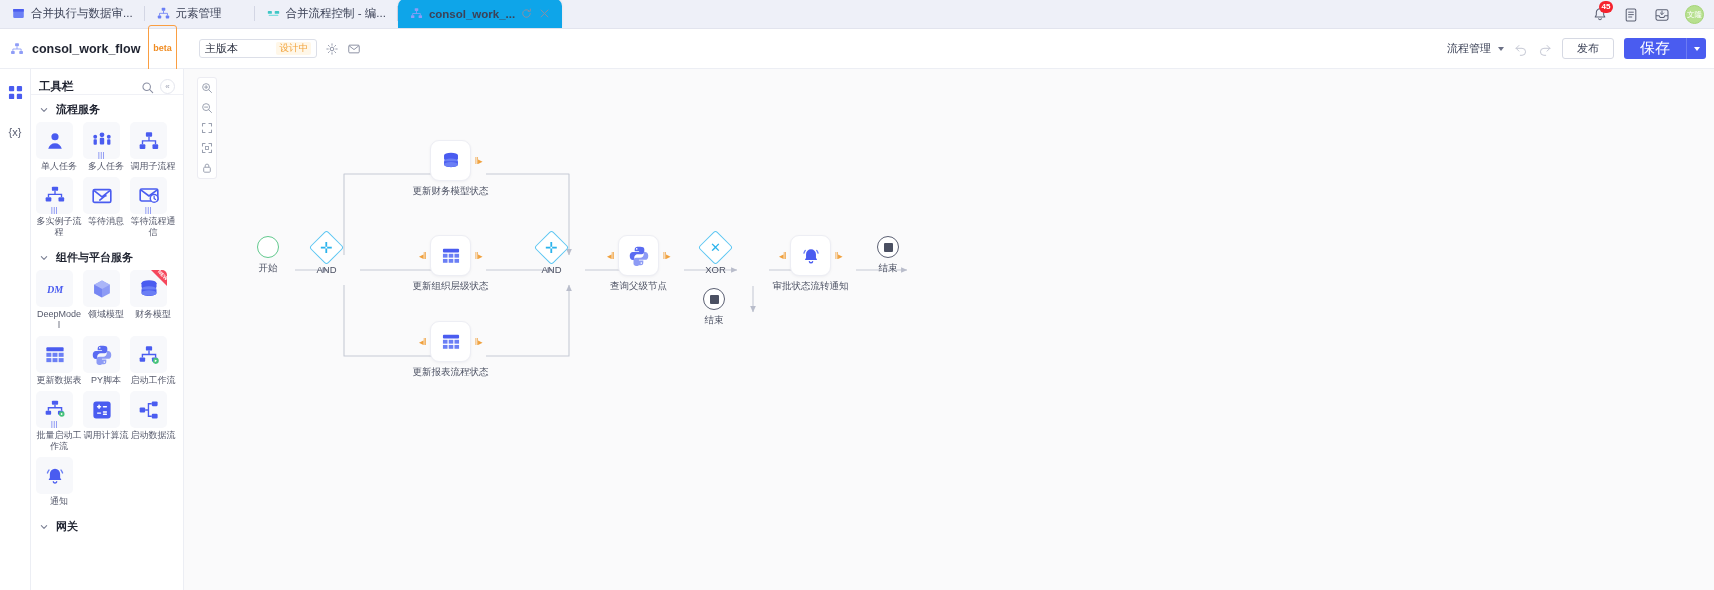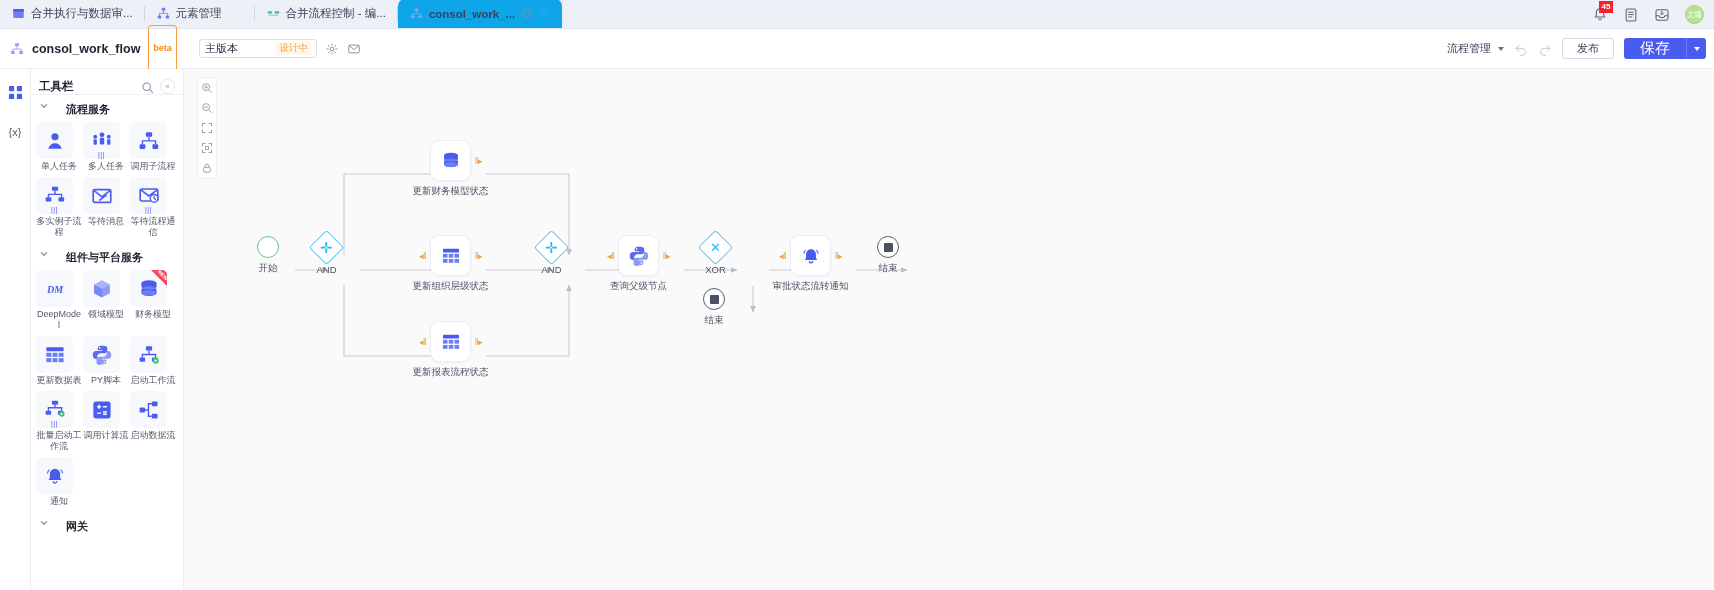--- a/index.html
+++ b/index.html
@@ -37,21 +37,21 @@
 
   .tabstrip-right {
     position: absolute; right: 10px; top: 0; height: 29px;
     display: flex; align-items: center; gap: 15px;
   }
   .tsicon { position: relative; width: 16px; height: 16px; color: #5b6073; cursor: pointer; }
   .tsicon svg { width: 16px; height: 16px; display: block; }
   .badge {
     position: absolute; top: -6px; left: 7px;
     background: #f5222d; color: #fff; font-size: 8px; line-height: 12px;
-    height: 12px; min-width: 14px; padding: 0 2px; border-radius: 0;
+    height: 12px; min-width: 14px; padding: 0 2px; border-radius: 6px;
     text-align: center; font-weight: 700;
   }
   .avatar {
     width: 19px; height: 19px; border-radius: 50%;
     background: #b7e08f; color: #fff; font-size: 7.5px;
     display: flex; align-items: center; justify-content: center;
     border: 1px solid #a5d478;
     text-align: right;
   }
 
@@ -125,21 +125,21 @@
   .panel-title { font-size: 11.5px; color: #1f2330; font-weight: 600; flex: 1; }
   .pico { width: 13px; height: 13px; color: #8a8fa3; cursor: pointer; }
   .pico svg { width: 13px; height: 13px; display: block; }
   .collapse-btn {
     width: 15px; height: 15px; border-radius: 50%; border: 1px solid #e4e6ee;
     color: #9a9fb1; display: flex; align-items: center; justify-content: center;
     font-size: 8px; cursor: pointer; background: #fff;
   }
   .panel-body { flex: 1; overflow: hidden; padding-bottom: 2px; }
   .group-head {
-    display: flex; align-items: flex-start; gap: 18px; padding: 7px 9px 5px 9px;
+    display: flex; align-items: center; gap: 8px; padding: 7px 9px 5px 9px;
     font-size: 11px; color: #1f2330; font-weight: 600; cursor: pointer;
   }
   .chev { width: 8px; height: 8px; color: #7a7f93; flex: 0 0 8px; }
   .chev svg { width: 8px; height: 8px; display: block; }
   .tiles { display: flex; flex-wrap: wrap; padding: 0 5px; }
   .tile { width: 47px; display: flex; flex-direction: column; align-items: flex-start; margin-bottom: 5px; cursor: pointer; }
   .tile-box {
     width: 37px; height: 37px; background: #f7f8fb; border-radius: 5px;
     display: flex; align-items: center; justify-content: center;
     position: relative; overflow: hidden;

